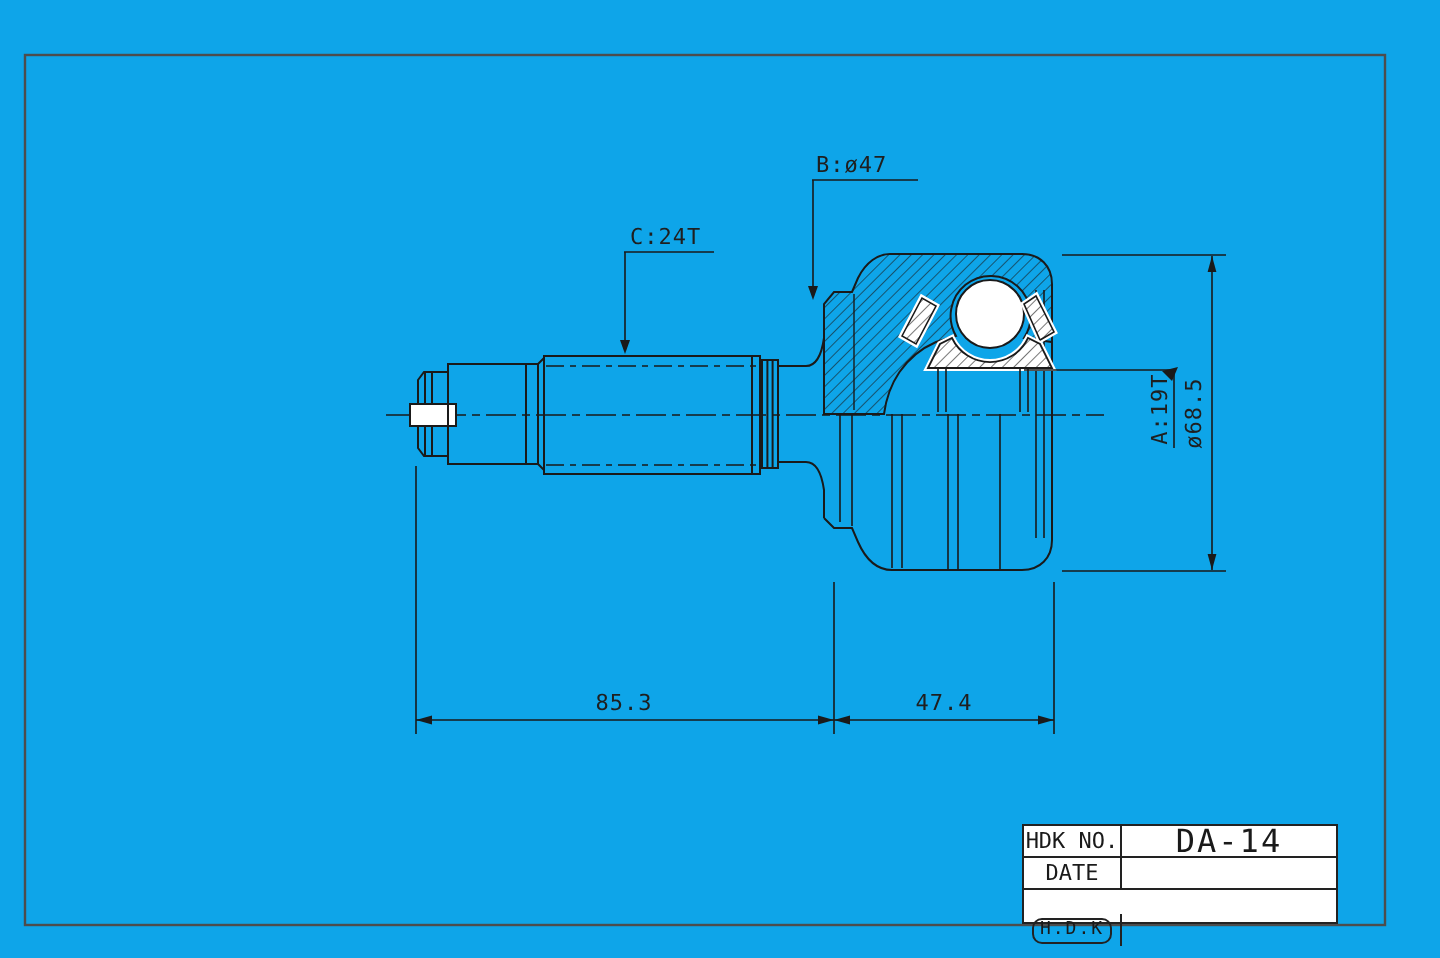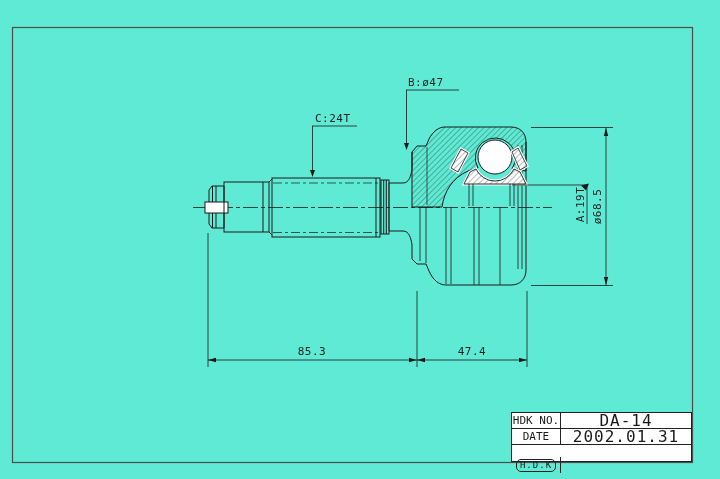--- a/index.html
+++ b/index.html
@@ -1,23 +1,23 @@
 <!DOCTYPE html>
 <html><head>
 <meta charset="utf-8">
 <style>
   html,body{margin:0;padding:0;background:#fff;}
-  #page{position:relative;width:720px;height:479px;background:#5eead4;overflow:hidden;
+  #page{position:relative;width:720px;height:479px;background:#0ea5e9;overflow:hidden;
         font-family:"DejaVu Sans Mono", monospace;color:#1a1a1a;}
   svg{position:absolute;left:0;top:0;}
   .dimlabel{position:absolute;font-size:11px;letter-spacing:0.5px;color:#1f1f1f;white-space:nowrap;}
   .dimlabel.center{text-align:center;}
   .rot{transform:rotate(-90deg);transform-origin:center center;text-align:center;}
   
-  #titleblock{position:absolute;left:511px;top:412px;width:181px;height:50px;
+  #titleblock{position:absolute;left:511px;top:412px;width:158px;height:50px;
               border:1px solid #222;box-sizing:border-box;background:#fff;}
   .tb-row{display:flex;height:16px;border-bottom:1px solid #222;box-sizing:border-box;}
   .tb-row:last-child{border-bottom:none;height:16px;margin-top:12px;}
   .tb-label{width:49px;border-right:1px solid #222;box-sizing:border-box;
             display:flex;align-items:center;justify-content:center;
             font-size:11px;letter-spacing:0px;overflow:hidden;}
   .tb-value{flex:1;display:flex;align-items:center;justify-content:center;
             font-size:16px;letter-spacing:1px;overflow:hidden;}
   .logo-box{display:inline-block;border:1px solid #222;border-radius:5px;
             font-size:9px;letter-spacing:1px;padding:0 3px;line-height:11px;}
@@ -154,21 +154,20 @@
   <div class="dimlabel rot" style="left:550px;top:198px;width:60px;">A:19T</div>
   <div class="dimlabel rot" style="left:567px;top:200px;width:60px;">ø68.5</div>
 
   <div id="titleblock">
     <div class="tb-row">
       <div class="tb-label">HDK NO.</div>
       <div class="tb-value">DA-14</div>
     </div>
     <div class="tb-row">
       <div class="tb-label">DATE</div>
-      <div class="tb-value">2002.01.31</div>
     </div>
     <div class="tb-row">
       <div class="tb-label">
         <span class="logo-box">H.D.K</span>
       </div>
     </div>
   </div>
 
 </div>
 

